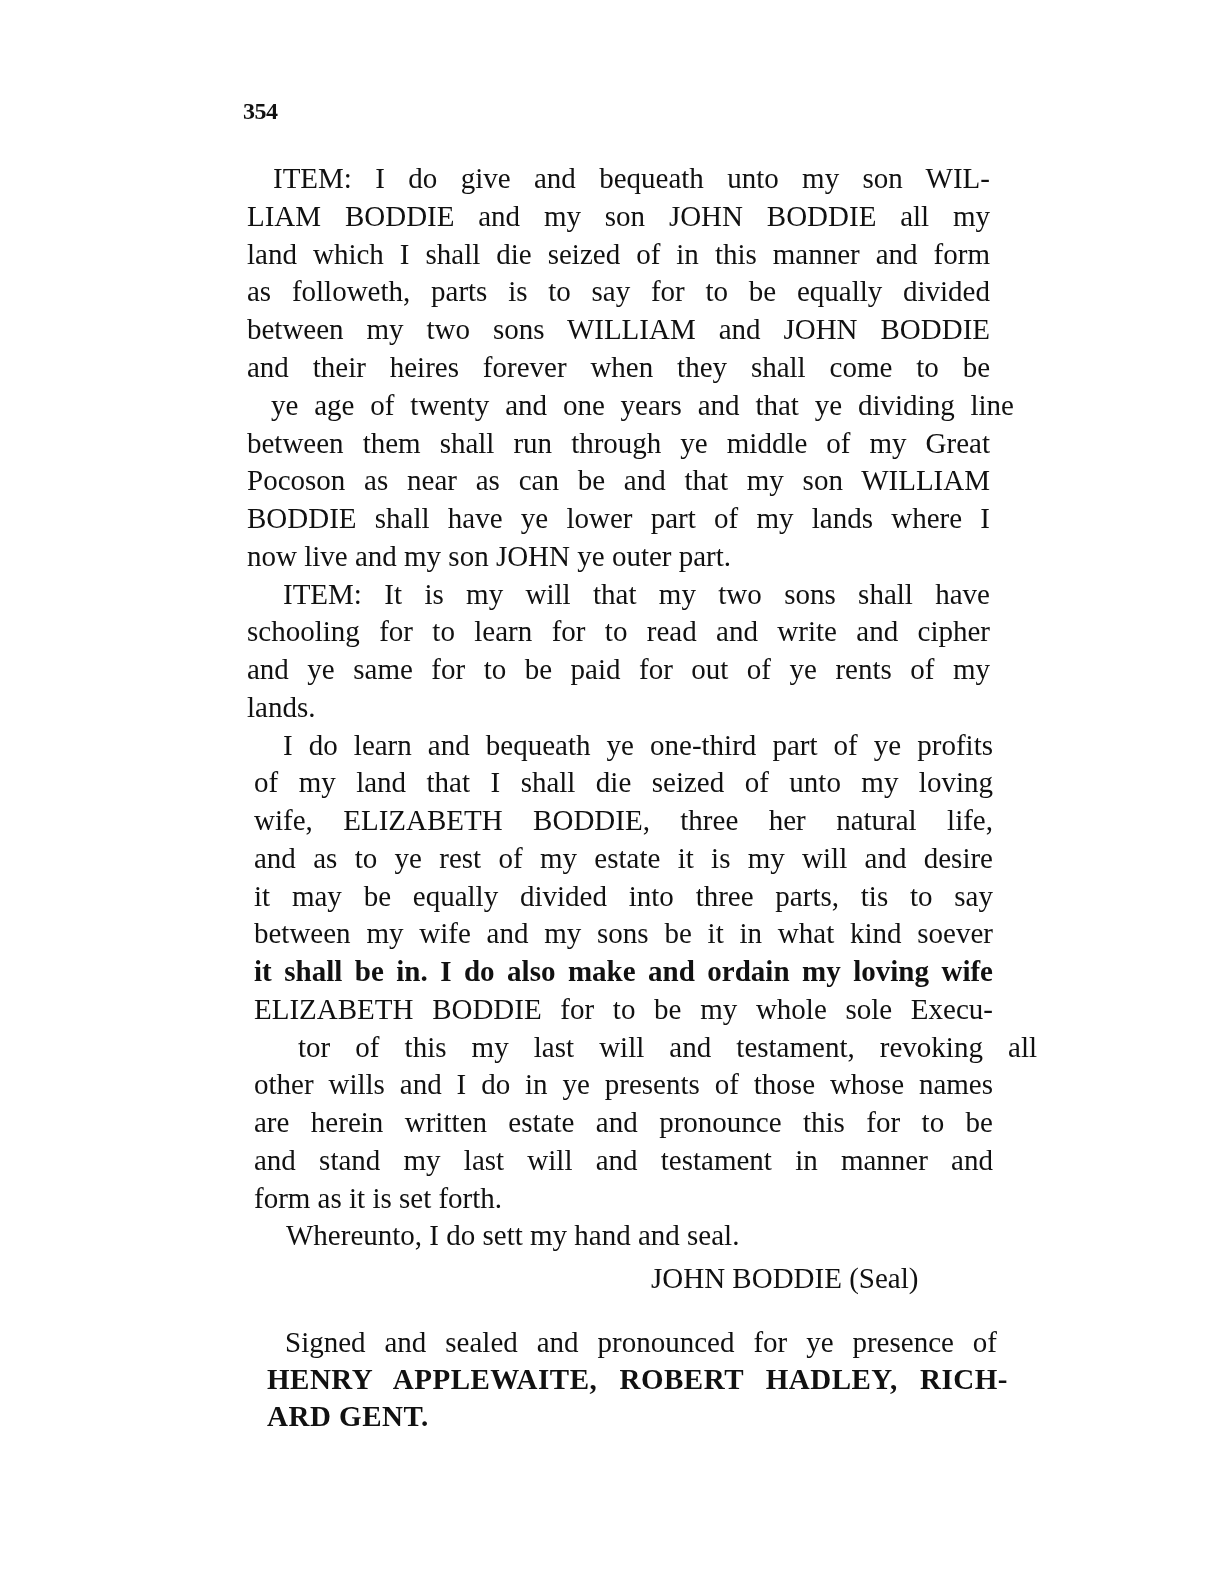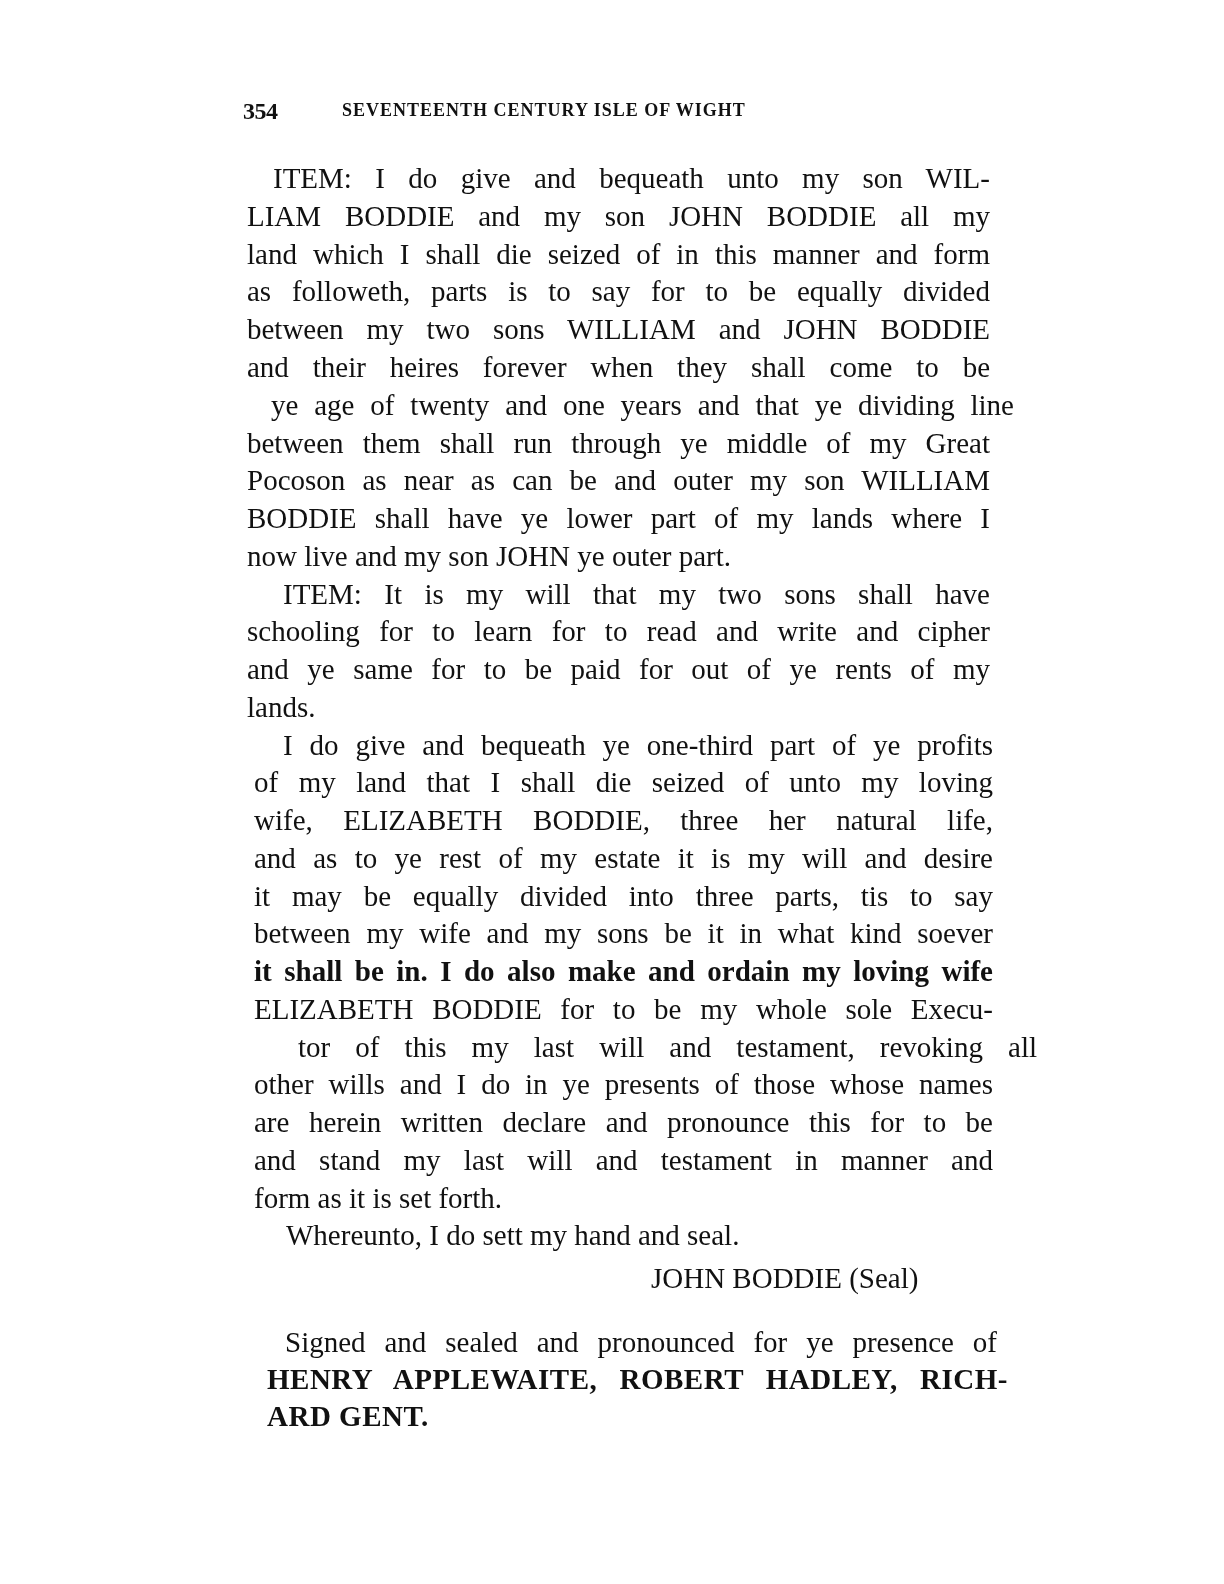--- a/index.html
+++ b/index.html
@@ -31,56 +31,55 @@
   }
   .line.last { text-align-last: left; }
   .sig { position: absolute; font-family: "Liberation Serif", serif; font-size: 29px; white-space: nowrap; }
   .witness { font-weight: bold; letter-spacing: 0.5px; margin-left: 11px; }
 </style>
 </head>
 <body>
 
 <div class="header">
   <span class="page-num">354</span>
-  <span class="running-head">SEVENTEENTH CENTURY ISLE OF WIGHT</span>
 </div>
 
 <div>
   <div class="line" style="top:160px;left:273px;width:717px;">ITEM:  I do give and bequeath unto my son WIL-</div>
   <div class="line" style="top:198px;left:247px;width:743px;">LIAM BODDIE and my son JOHN BODDIE all my</div>
   <div class="line" style="top:236px;left:247px;width:743px;">land which I shall die seized of in this manner and form</div>
   <div class="line" style="top:273px;left:247px;width:743px;">as followeth, parts is to say for to be equally divided</div>
   <div class="line" style="top:311px;left:247px;width:743px;">between my two sons WILLIAM and JOHN BODDIE</div>
   <div class="line" style="top:349px;left:247px;width:743px;">and their heires forever when they shall come to be</div>
   <div class="line" style="top:387px;left:247px;width:743px;margin-left:24px;">ye age of twenty and one years and that ye dividing line</div>
   <div class="line" style="top:425px;left:247px;width:743px;">between them shall run through ye middle of my Great</div>
-  <div class="line" style="top:462px;left:247px;width:743px;">Pocoson as near as can be and outer my son WILLIAM</div>
+  <div class="line" style="top:462px;left:247px;width:743px;">Pocoson as near as can be and that my son WILLIAM</div>
   <div class="line" style="top:500px;left:247px;width:743px;">BODDIE shall have ye lower part of my lands where I</div>
   <div class="line last" style="top:538px;left:247px;width:743px;">now live and my son JOHN ye outer part.</div>
 </div>
 
 <div>
   <div class="line" style="top:576px;left:283px;width:707px;">ITEM:  It is my will that my two sons shall have</div>
   <div class="line" style="top:613px;left:247px;width:743px;">schooling for to learn for to read and write and cipher</div>
   <div class="line" style="top:651px;left:247px;width:743px;">and ye same for to be paid for out of ye rents of my</div>
   <div class="line last" style="top:689px;left:247px;width:743px;">lands.</div>
 </div>
 
 <div>
-  <div class="line" style="top:727px;left:283px;width:710px;">I do give and bequeath ye one-third part of ye profits</div>
+  <div class="line" style="top:727px;left:283px;width:710px;">I do learn and bequeath ye one-third part of ye profits</div>
   <div class="line" style="top:764px;left:254px;width:739px;">of my land that I shall die seized of unto my loving</div>
   <div class="line" style="top:802px;left:254px;width:739px;">wife, ELIZABETH BODDIE, three her natural life,</div>
   <div class="line" style="top:840px;left:254px;width:739px;">and as to ye rest of my estate it is my will and desire</div>
   <div class="line" style="top:878px;left:254px;width:739px;">it may be equally divided into three parts, tis to say</div>
   <div class="line" style="top:915px;left:254px;width:739px;">between my wife and my sons be it in what kind soever</div>
   <div class="line" style="top:953px;left:254px;width:739px;font-weight:bold;">it shall be in.  I do also make and ordain my loving wife</div>
   <div class="line" style="top:991px;left:254px;width:739px;">ELIZABETH BODDIE for to be my whole sole Execu-</div>
   <div class="line" style="top:1029px;left:254px;width:739px;margin-left:44px;">tor of this my last will and testament, revoking all</div>
   <div class="line" style="top:1066px;left:254px;width:739px;">other wills and I do in ye presents of those whose names</div>
-  <div class="line" style="top:1104px;left:254px;width:739px;">are herein written declare and pronounce this for to be</div>
+  <div class="line" style="top:1104px;left:254px;width:739px;">are herein written estate and pronounce this for to be</div>
   <div class="line" style="top:1142px;left:254px;width:739px;">and stand my last will and testament in manner and</div>
   <div class="line last" style="top:1180px;left:254px;width:739px;">form as it is set forth.</div>
 </div>
 
 <div>
   <div class="line last" style="top:1217px;left:286px;width:600px;">Whereunto, I do sett my hand and seal.</div>
 </div>
 
 <div class="sig" style="top:1262px;left:651px;">JOHN BODDIE (Seal)</div>
 

